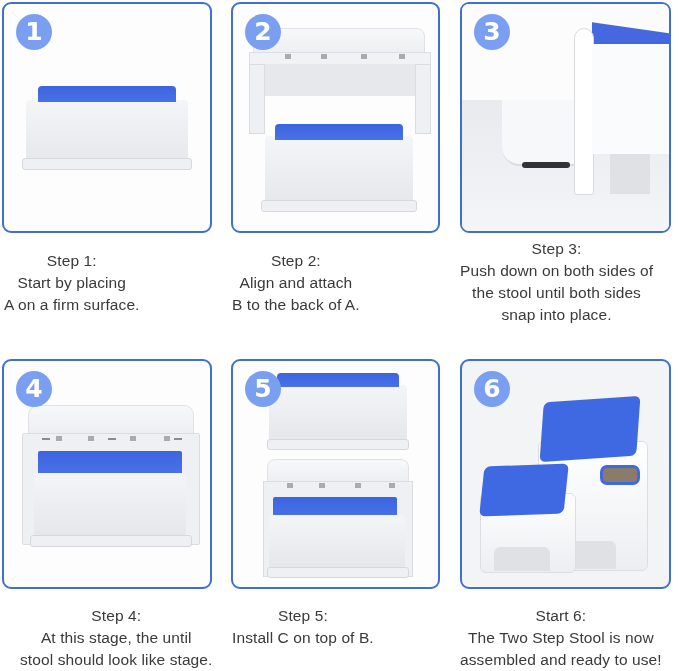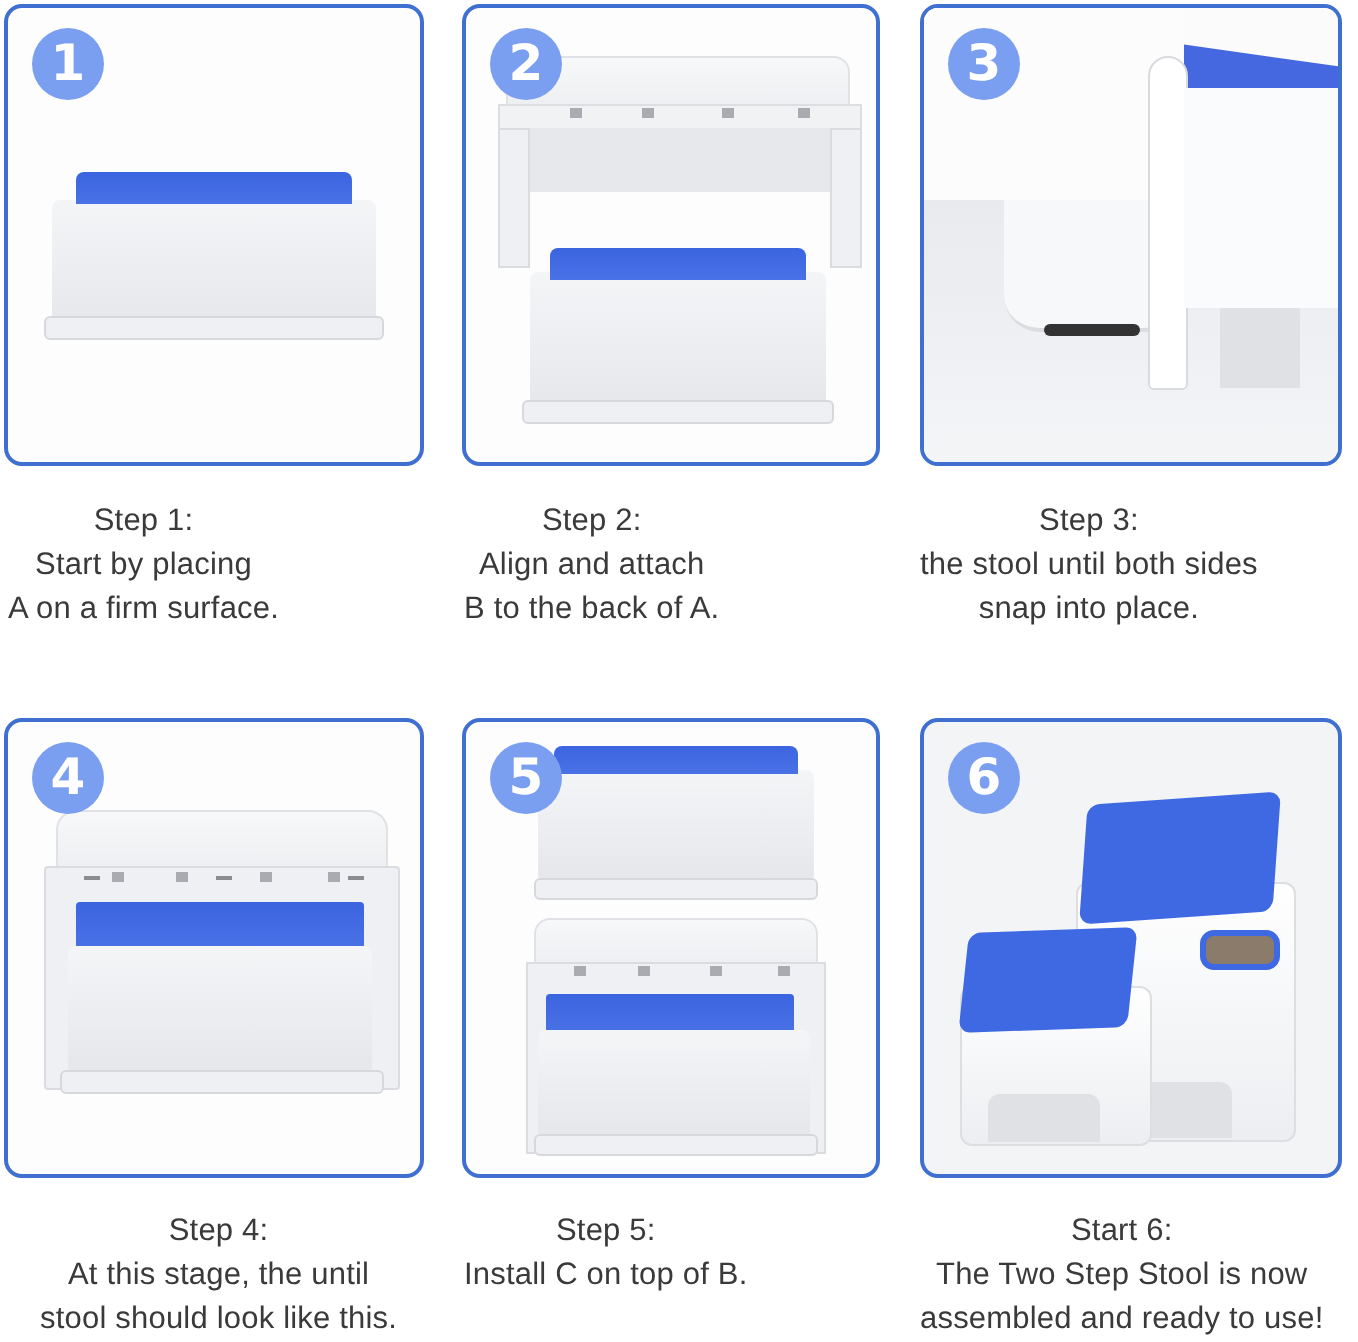--- a/index.html
+++ b/index.html
@@ -65,22 +65,23 @@
 <div class="caption" style="left:4px;top:250px;">
   <div>Step 1:</div>
   <div>Start by placing</div>
   <div>A on a firm surface.</div>
 </div>
 <div class="caption" style="left:232px;top:250px;">
   <div>Step 2:</div>
   <div>Align and attach</div>
   <div>B to the back of A.</div>
 </div>
-<div class="caption" style="left:460px;top:250px;">
+<div class="caption" style="left:460px;top:238px;">
   <div>Step 3:</div>
+  <div>Push down on both sides of</div>
   <div>the stool until both sides</div>
   <div>snap into place.</div>
 </div>
 
 <div class="panel" style="left:2px;top:359px;width:210px;height:230px;">
   <div class="badge">4</div>
   <div class="stool" style="left:18px;top:44px;width:176px;height:146px;">
     <div style="position:absolute;left:6px;top:0;width:164px;height:30px;background:linear-gradient(#f7f8f9,#eceef1);border-radius:10px 10px 0 0;border:1px solid #e0e2e6;"></div>
     <div style="position:absolute;left:0;top:28px;width:176px;height:110px;background:#eef0f3;border:1px solid #dadce0;border-radius:2px;"></div>
     <div class="dash" style="left:20px;top:33px;"></div>
@@ -125,21 +126,21 @@
     <div style="position:absolute;left:96px;top:180px;width:58px;height:28px;background:#e0e1e4;border-radius:6px 6px 0 0;"></div>
     <div style="position:absolute;left:18px;top:132px;width:94px;height:78px;background:linear-gradient(#ffffff,#eceef1);border-radius:6px;border:1px solid #dcdee2;"></div>
     <div style="position:absolute;left:20px;top:104px;width:84px;height:50px;background:#3f69e3;border-radius:6px;transform:skewX(-8deg) rotate(-2deg);"></div>
     <div style="position:absolute;left:32px;top:186px;width:56px;height:24px;background:#e0e1e4;border-radius:6px 6px 0 0;"></div>
   </div>
 </div>
 
 <div class="caption" style="left:20px;top:605px;">
   <div>Step 4:</div>
   <div>At this stage, the until</div>
-  <div>stool should look like this.</div>
+  <div>stool should look like stage.</div>
 </div>
 <div class="caption" style="left:232px;top:605px;">
   <div>Step 5:</div>
   <div>Install C on top of B.</div>
 </div>
 <div class="caption" style="left:460px;top:605px;">
   <div>Start 6:</div>
   <div>The Two Step Stool is now</div>
   <div>assembled and ready to use!</div>
 </div>

